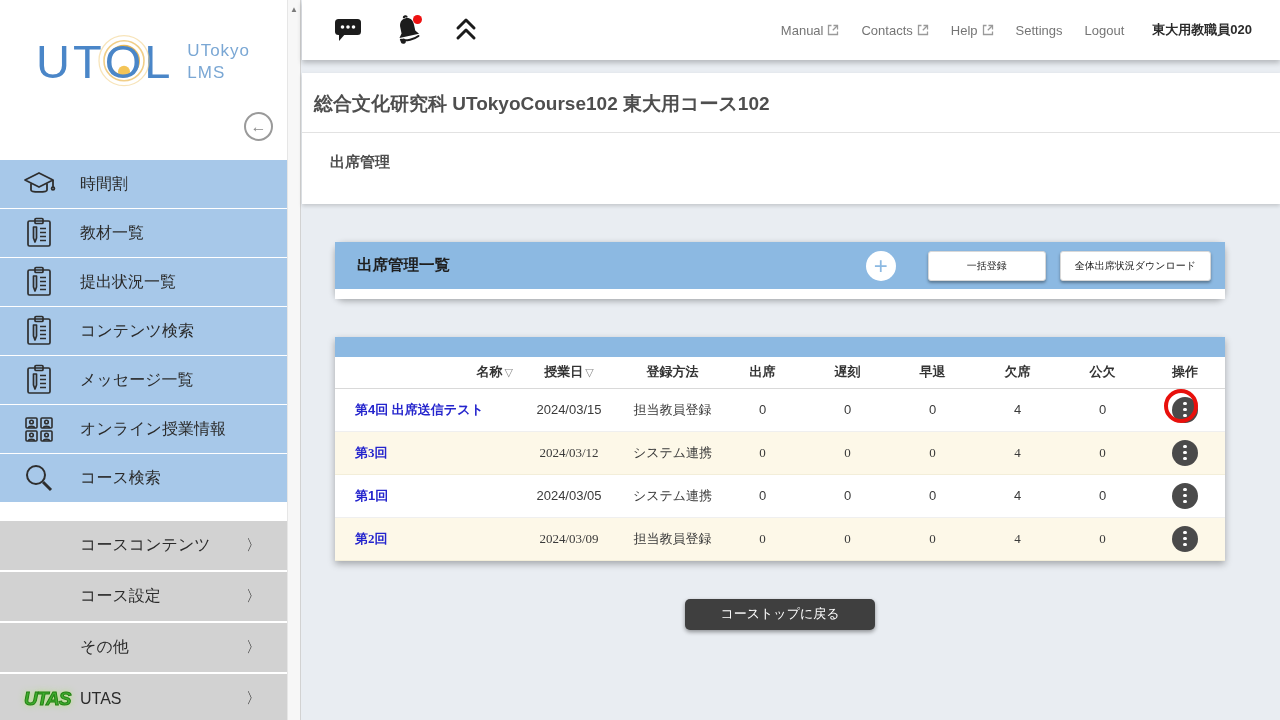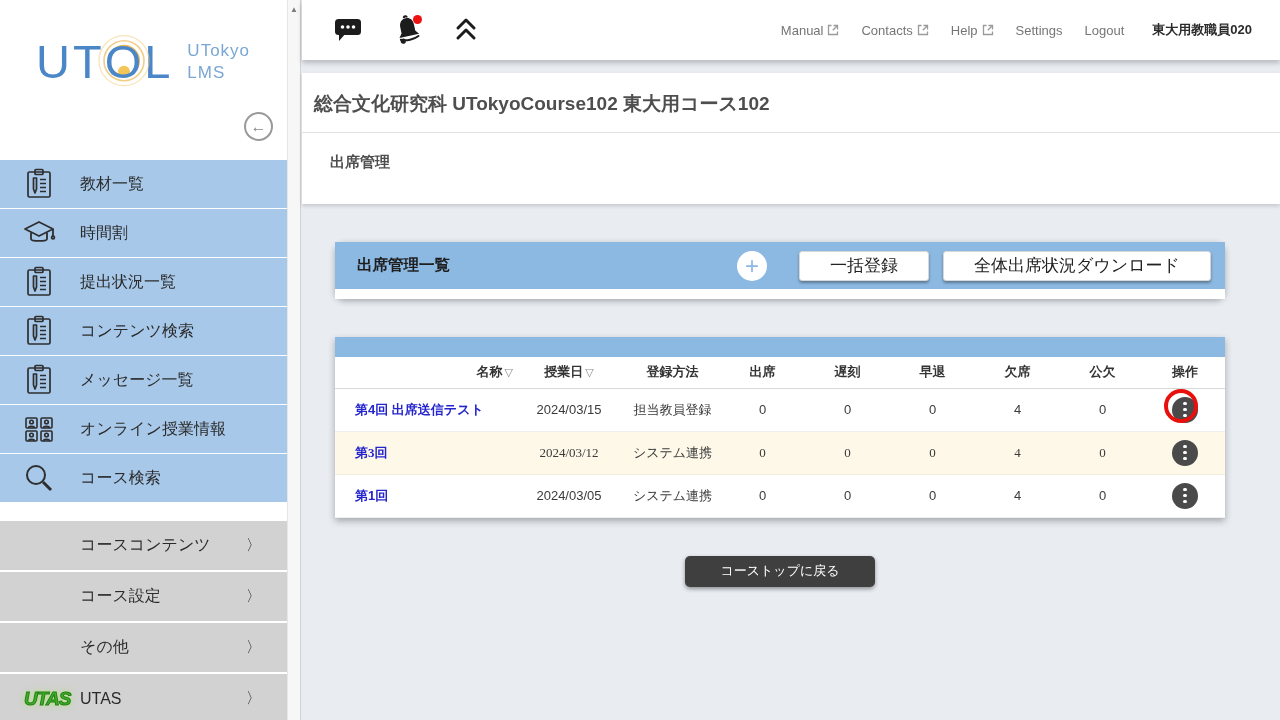--- a/index.html
+++ b/index.html
@@ -50,22 +50,22 @@
   .section-title { padding:20px 28px 32px; font-size:15px; font-weight:bold; color:#4e4e4e; }
 
   .content { padding:38px 0 0 33px; }
 
   
   .panel { width:890px; box-shadow:0 2px 6px rgba(0,0,0,0.3); margin-bottom:38px;border-radius:9px; }
   .panel-header { height:47px; background:#8cb9e2; display:flex; align-items:center; padding:0 14px 0 22px; }
   .panel-title { font-size:15.5px; font-weight:bold; color:#1e1e1e; flex:1; }
   .plus-circle { width:30px; height:30px; border-radius:50%; background:#fff; color:#8cb9e2; display:flex;
     align-items:center; justify-content:center; font-size:24px; font-weight:300; line-height:1; margin-right:18px; cursor:pointer; }
-  .hdr-btn { background:#fff; border:1px solid #d8d8d8; border-radius:3px; height:30px; font-size:17px; color:#222;
-    box-shadow:0 2px 3px rgba(0,0,0,0.35); margin-left:14px; padding:0 30px; min-width:118px; cursor:pointer;
+  .hdr-btn { background:#fff; border:1px solid #d8d8d8; border-radius:3px; height:30px; font-size:10px; color:#222;
+    box-shadow:0 2px 3px rgba(0,0,0,0.35); margin-left:14px; padding:0 14px; min-width:118px; cursor:pointer;
     font-family:inherit; }
   .panel-footer { height:10px; background:#fff; }
 
   
   .table-block { width:890px; background:#fff; box-shadow:0 3px 7px rgba(0,0,0,0.3); }
   .table-topstrip { height:20px; background:#8cb9e2; }
   table { width:100%; border-collapse:collapse; table-layout:fixed; }
   thead th { height:31px; font-size:13px; font-weight:bold; color:#333; text-align:center;
     border-bottom:1px solid #d9d9d9; white-space:nowrap; }
   thead th.col-name { text-align:right; padding-left:20px;margin-left:44px; }
@@ -102,39 +102,39 @@
             </svg><span class="o-char">O</span></span><span>L</span></span>
       <span class="logo-sub"><span>UTokyo</span><br><span>LMS</span></span>
     </div>
     <div class="collapse-btn">
         <span>←</span>
       </div>
   </div>
 
   <div class="side-item">
     <span class="icon-box">
+      <svg width="34" height="28" viewBox="0 0 34 28" fill="none" stroke="#2e2e2e" stroke-width="1.8" stroke-linejoin="round">
+          <polygon points="17,3 31,10 17,17 3,10"></polygon>
+          <path d="M9 13.5 V20 c0,2.6 16,2.6 16,0 V13.5"></path>
+          <path d="M31 10 V17"></path>
+          <circle cx="31" cy="18.5" r="1.4"></circle>
+        </svg>
+    </span>
+    <span class="lbl">時間割</span>
+  </div>
+  <div class="side-item">
+    <span class="icon-box">
       <svg width="30" height="32" viewBox="0 0 30 32" fill="none" stroke="#2e2e2e" stroke-width="1.7" stroke-linejoin="round">
           <rect x="4" y="4" width="22" height="25" rx="1.5"></rect>
           <rect x="11" y="1.5" width="8" height="5" rx="1"></rect>
           <path d="M9.5 10 V21 l1.5 4 1.5 -4 V10 Z"></path>
           <path d="M16 11.5 H22 M16 15.5 H22 M16 19.5 H22 M16 23.5 H22"></path>
         </svg>
     </span>
     <span class="lbl">教材一覧</span>
-  </div>
-  <div class="side-item">
-    <span class="icon-box">
-      <svg width="34" height="28" viewBox="0 0 34 28" fill="none" stroke="#2e2e2e" stroke-width="1.8" stroke-linejoin="round">
-          <polygon points="17,3 31,10 17,17 3,10"></polygon>
-          <path d="M9 13.5 V20 c0,2.6 16,2.6 16,0 V13.5"></path>
-          <path d="M31 10 V17"></path>
-          <circle cx="31" cy="18.5" r="1.4"></circle>
-        </svg>
-    </span>
-    <span class="lbl">時間割</span>
   </div>
   <div class="side-item">
     <span class="icon-box">
       <svg width="30" height="32" viewBox="0 0 30 32" fill="none" stroke="#2e2e2e" stroke-width="1.7" stroke-linejoin="round">
           <rect x="4" y="4" width="22" height="25" rx="1.5"></rect>
           <rect x="11" y="1.5" width="8" height="5" rx="1"></rect>
           <path d="M9.5 10 V21 l1.5 4 1.5 -4 V10 Z"></path>
           <path d="M16 11.5 H22 M16 15.5 H22 M16 19.5 H22 M16 23.5 H22"></path>
         </svg>
     </span>
@@ -368,20 +368,35 @@
             <td>0</td>
             <td>0</td>
             <td>4</td>
             <td>0</td>
             <td class="cell-action"><span class="kebab">
                   <i></i>
                   <i></i>
                   <i></i>
                 </span></td>
           </tr>
+          <tr class="cream">
+            <td class="cell-name"><a class="row-link">第2回</a></td>
+            <td>2024/03/09</td>
+            <td>担当教員登録</td>
+            <td>0</td>
+            <td>0</td>
+            <td>0</td>
+            <td>4</td>
+            <td>0</td>
+            <td class="cell-action"><span class="kebab">
+                  <i></i>
+                  <i></i>
+                  <i></i>
+                </span></td>
+          </tr>
         </tbody>
       </table>
     </div>
 
     <div class="back-wrap">
       <button class="back-btn">コーストップに戻る</button>
     </div>
 
   </div>
 </div>

